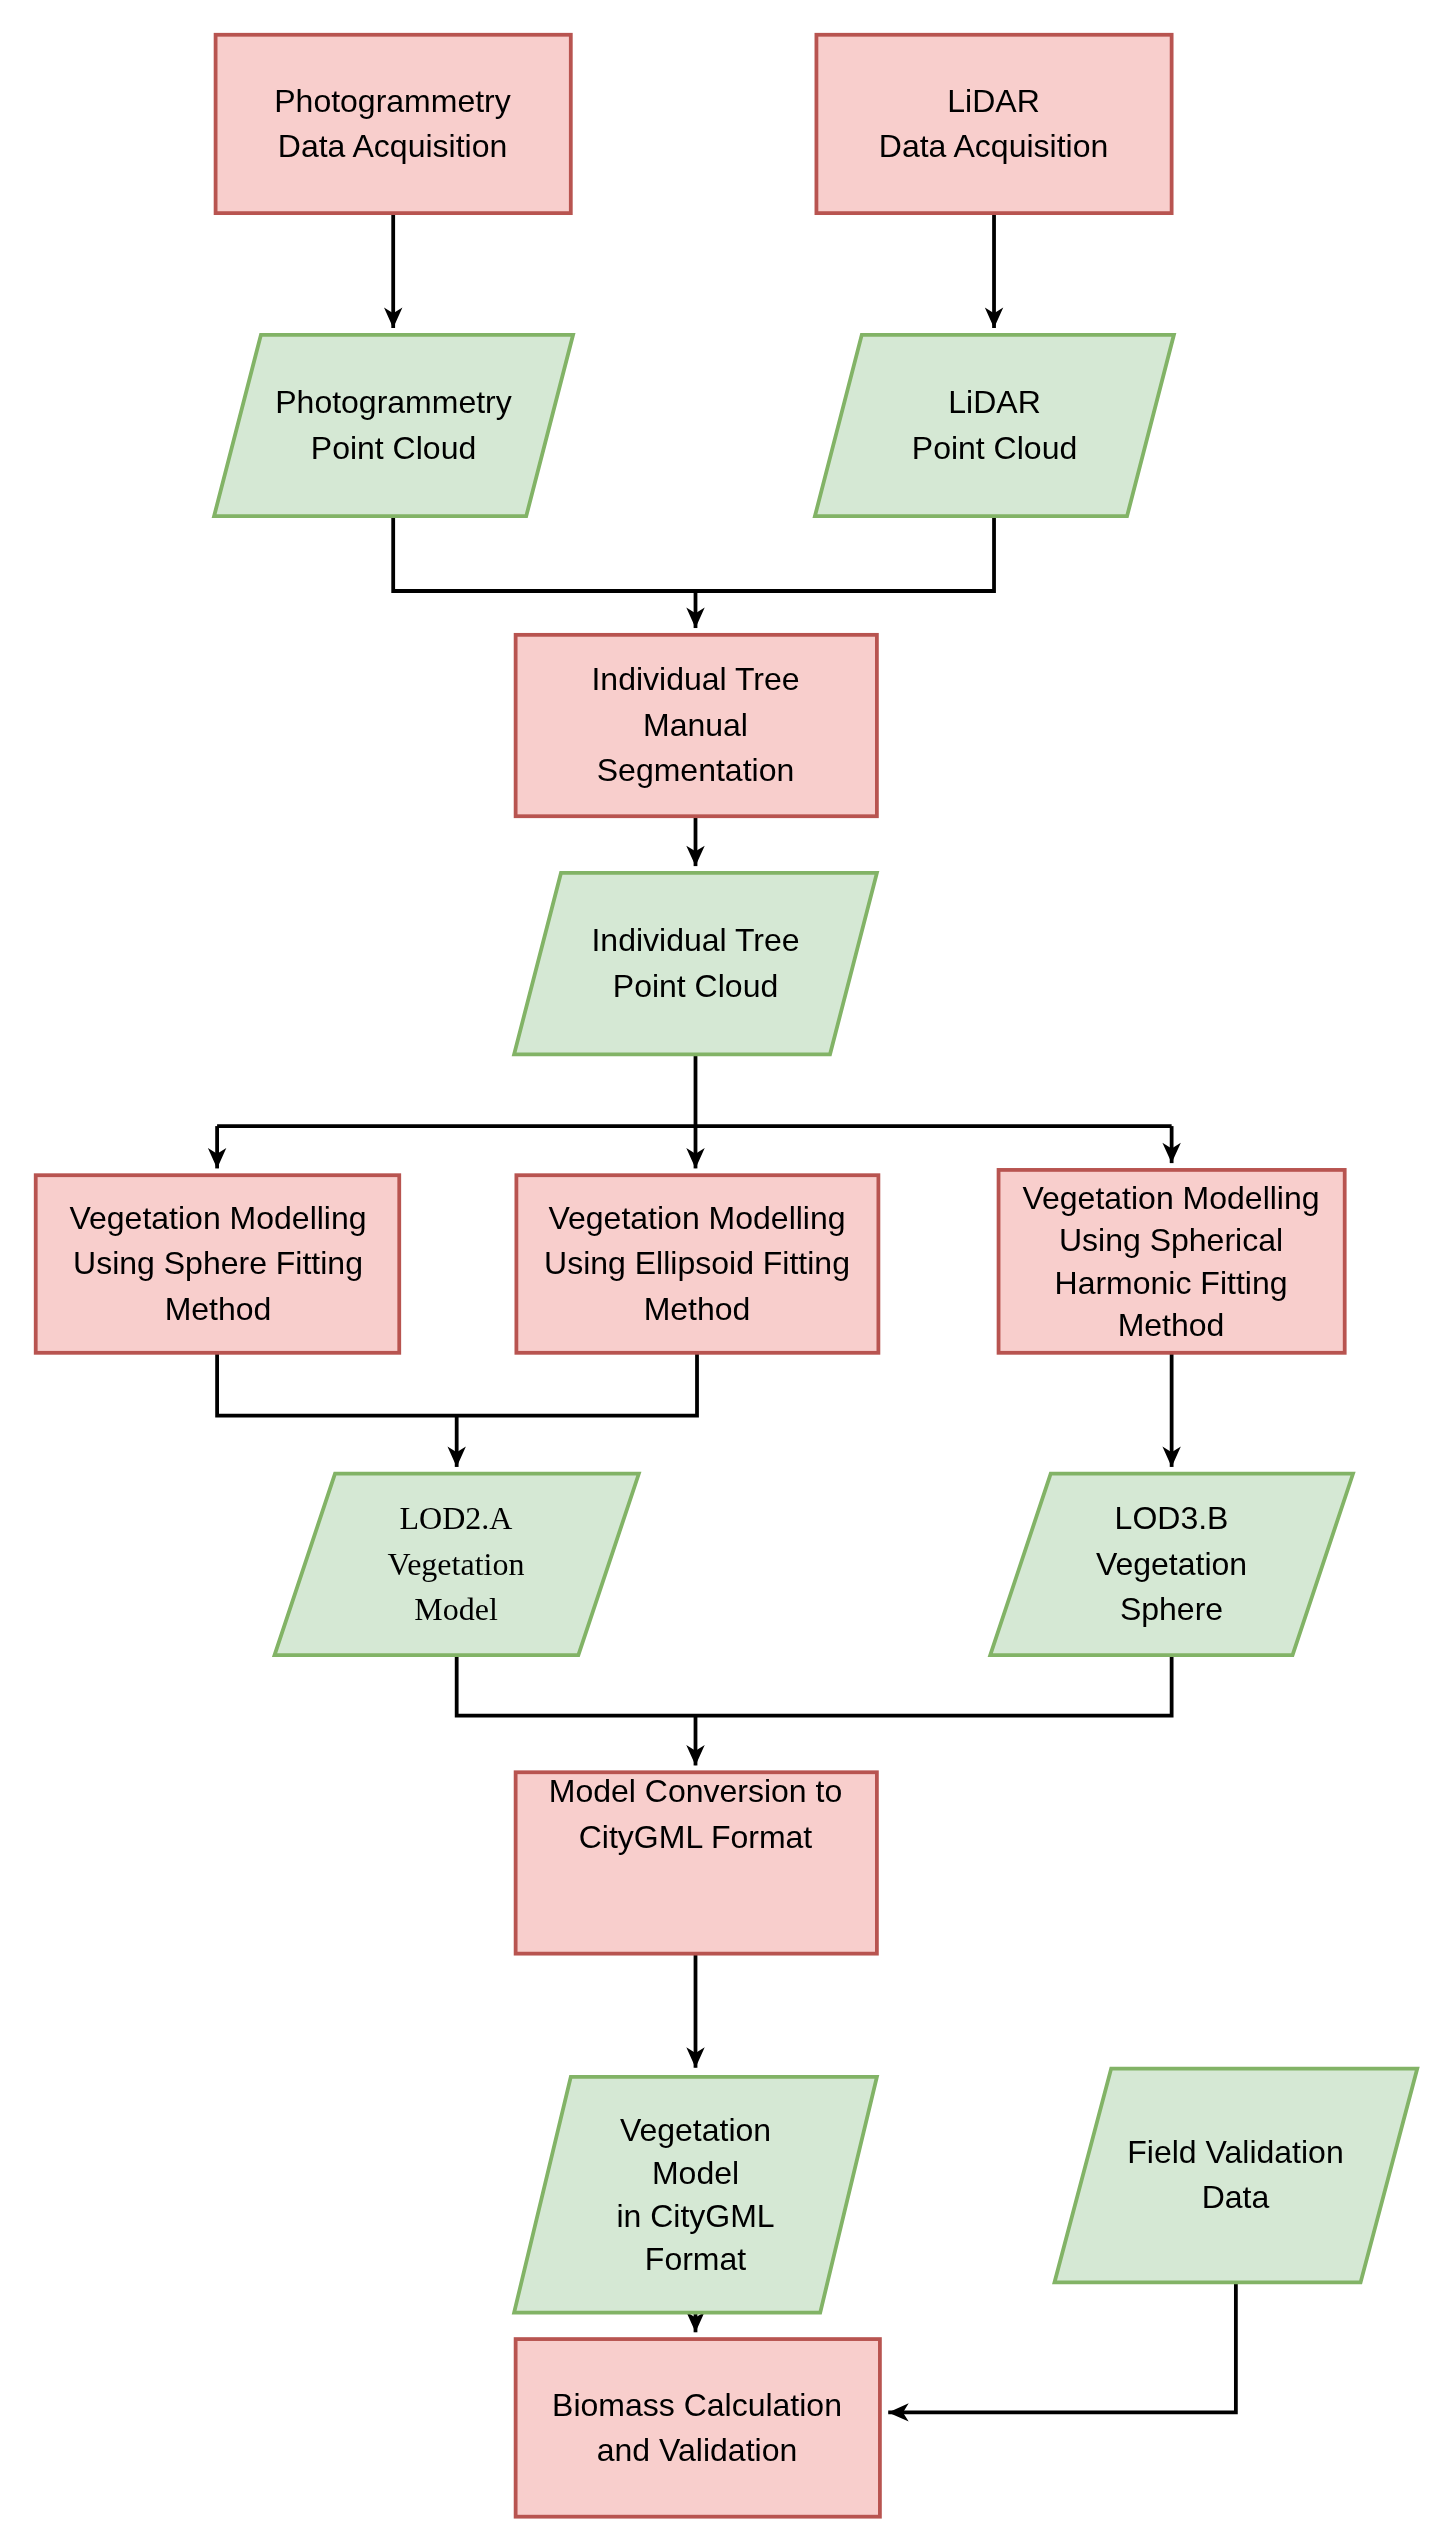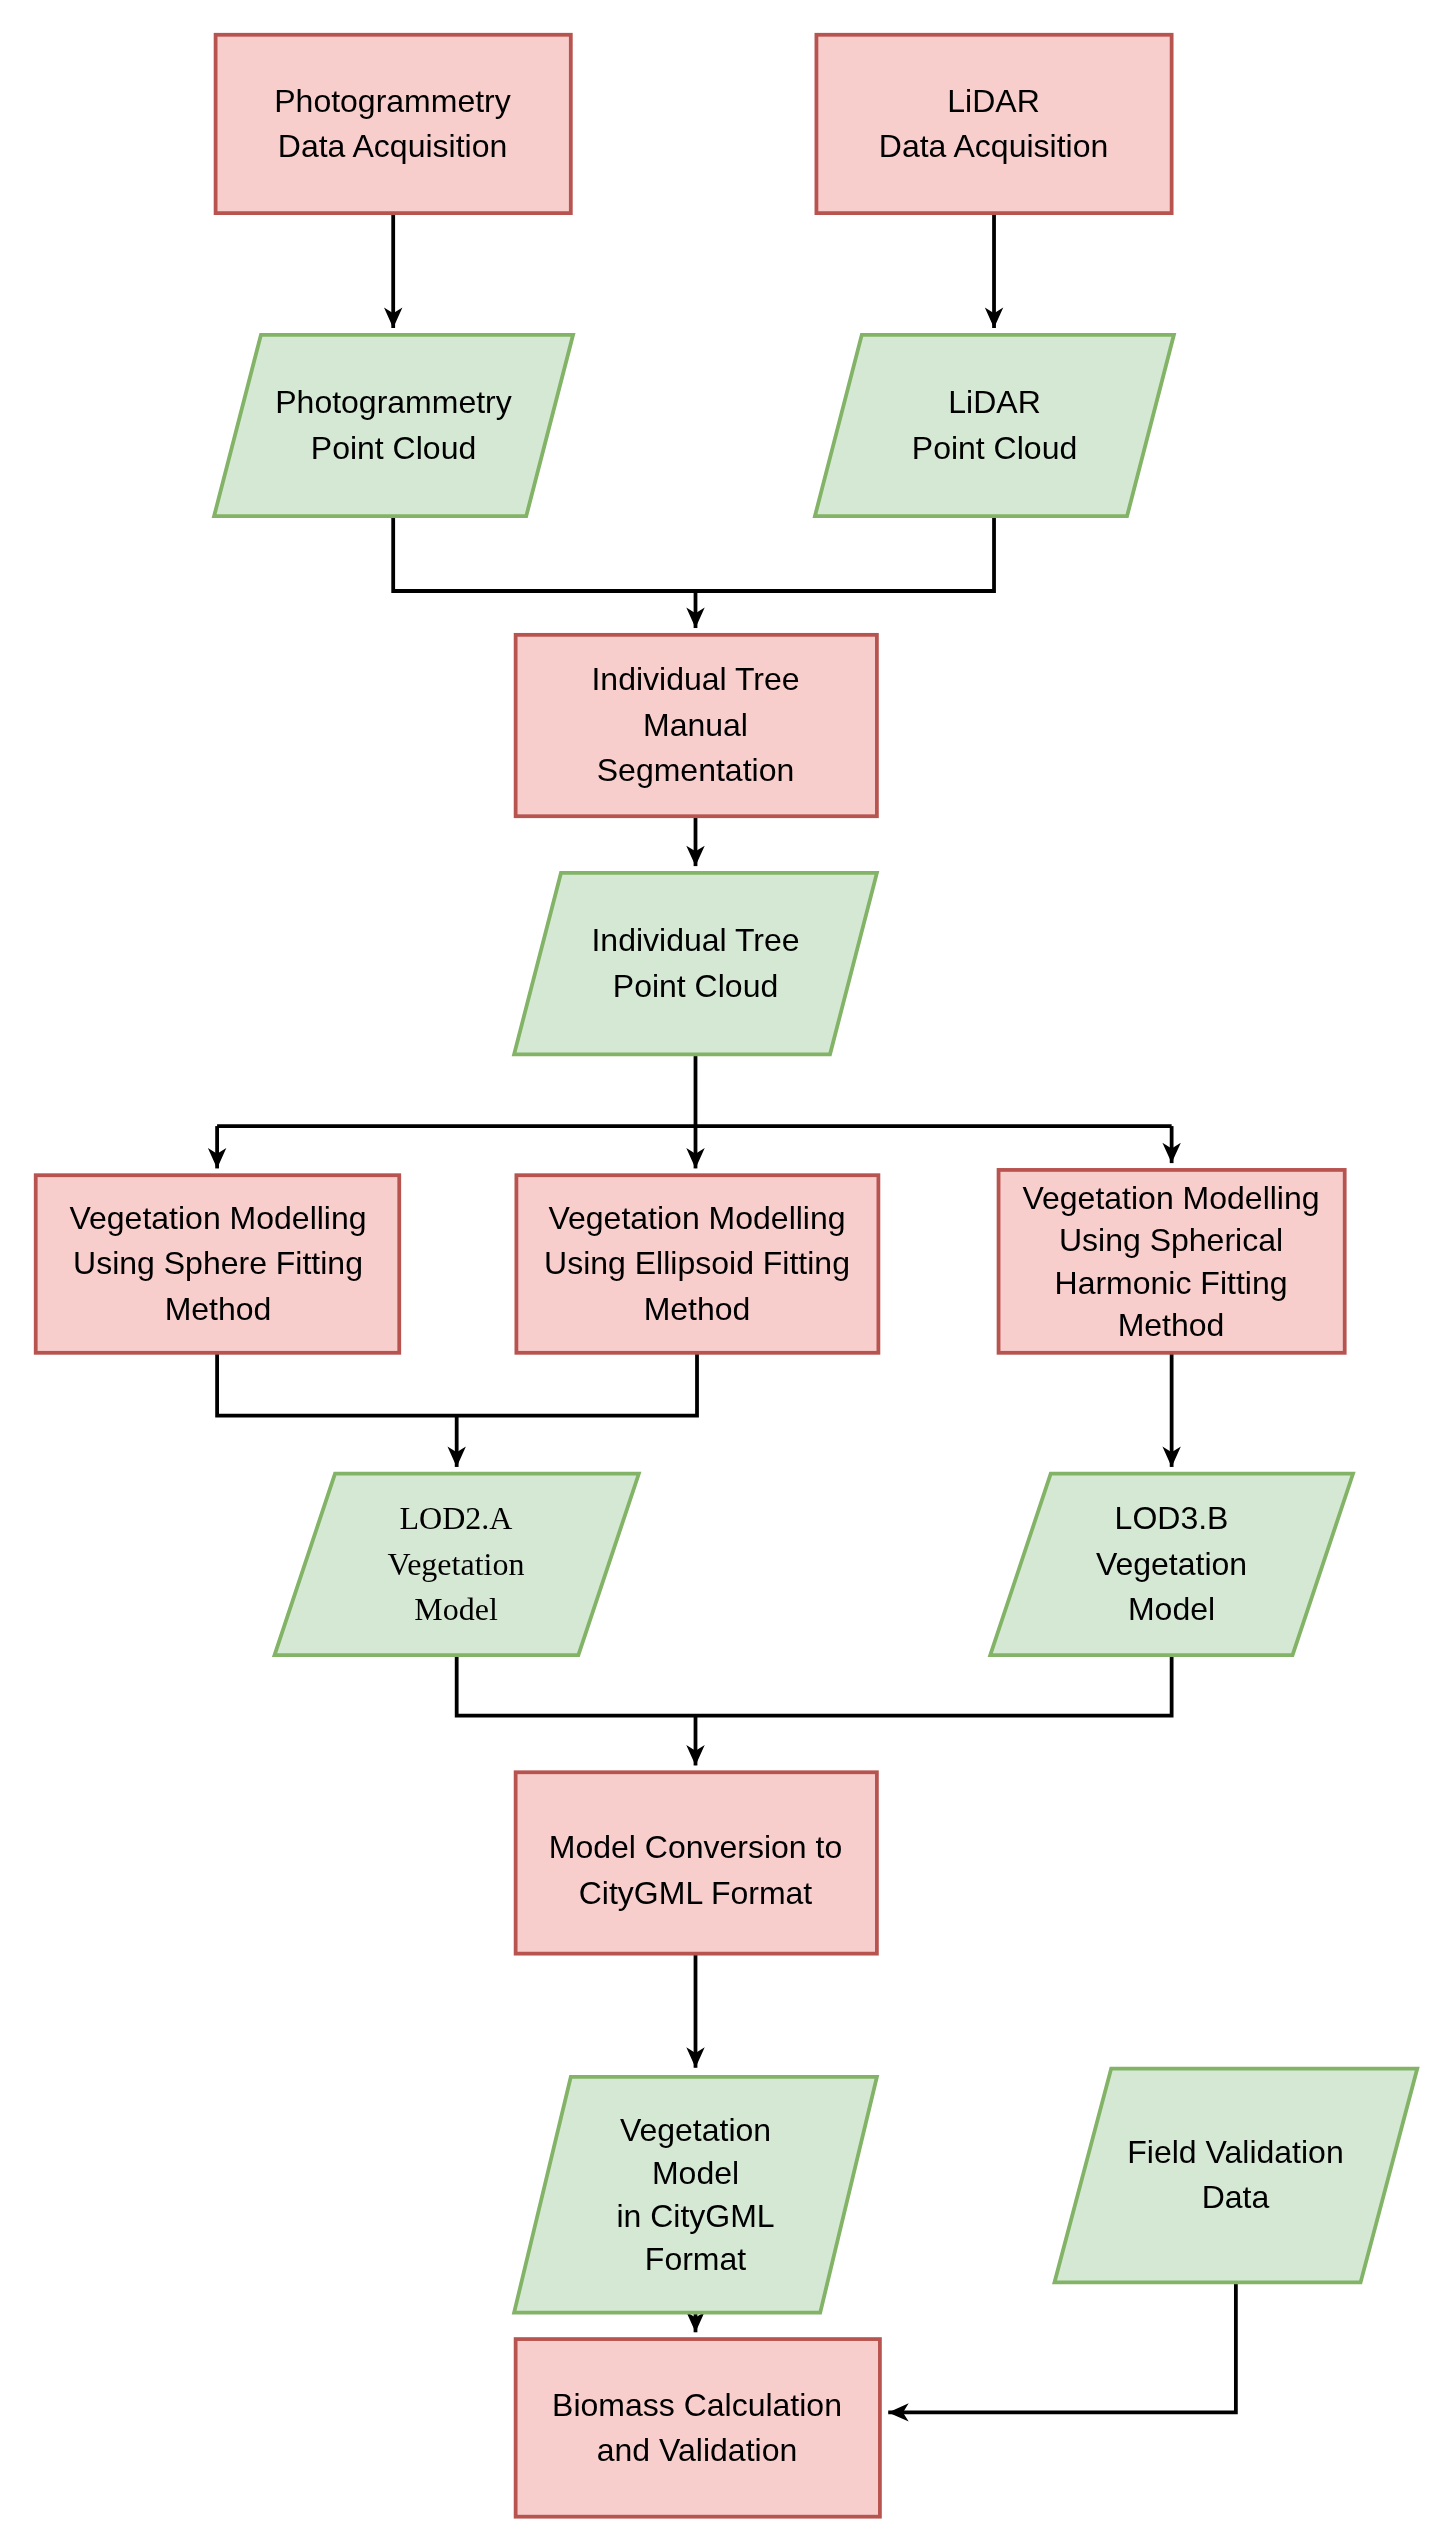--- a/index.html
+++ b/index.html
@@ -105,22 +105,22 @@
 Method</div>
   <div class="node-label" style="left:998px;top:1170px;width:346px; height:183px; line-height:1.32;">Vegetation Modelling
 Using Spherical
 Harmonic Fitting
 Method</div>
   <div class="node-label" style="left:274px; top:1474px;width:364px; height:181px;font-family:Liberation Serif, serif;">LOD2.A
 Vegetation
 Model</div>
   <div class="node-label" style="left:990px;top:1474px;width:363px; height:181px;">LOD3.B
 Vegetation
-Model</div>
-  <div class="node-label" style="left:515px; top:1780px;width:361px; height:181px;">Model Conversion to
+Sphere</div>
+  <div class="node-label" style="left:515px; top:1724px;width:361px; height:181px;">Model Conversion to
 CityGML Format</div>
   <div class="node-label" style="left:514px; top:2077px;width:363px; height:236px; line-height:1.35;">Vegetation
 Model
 in CityGML
 Format</div>
   <div class="node-label" style="left:515px; top:2339px;width:364px; height:178px;">Biomass Calculation
 and Validation</div>
   <div class="node-label" style="left:1054px;top:2068px;width:363px; height:214px;">Field Validation
 Data</div>
 

